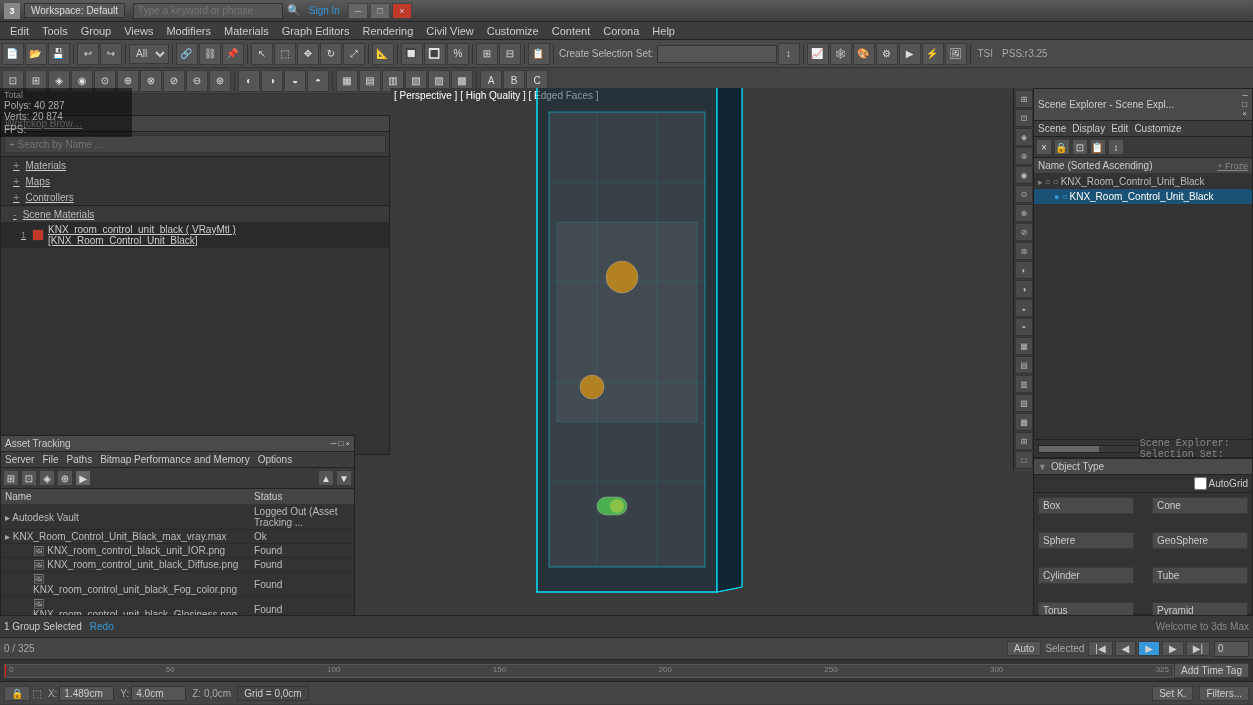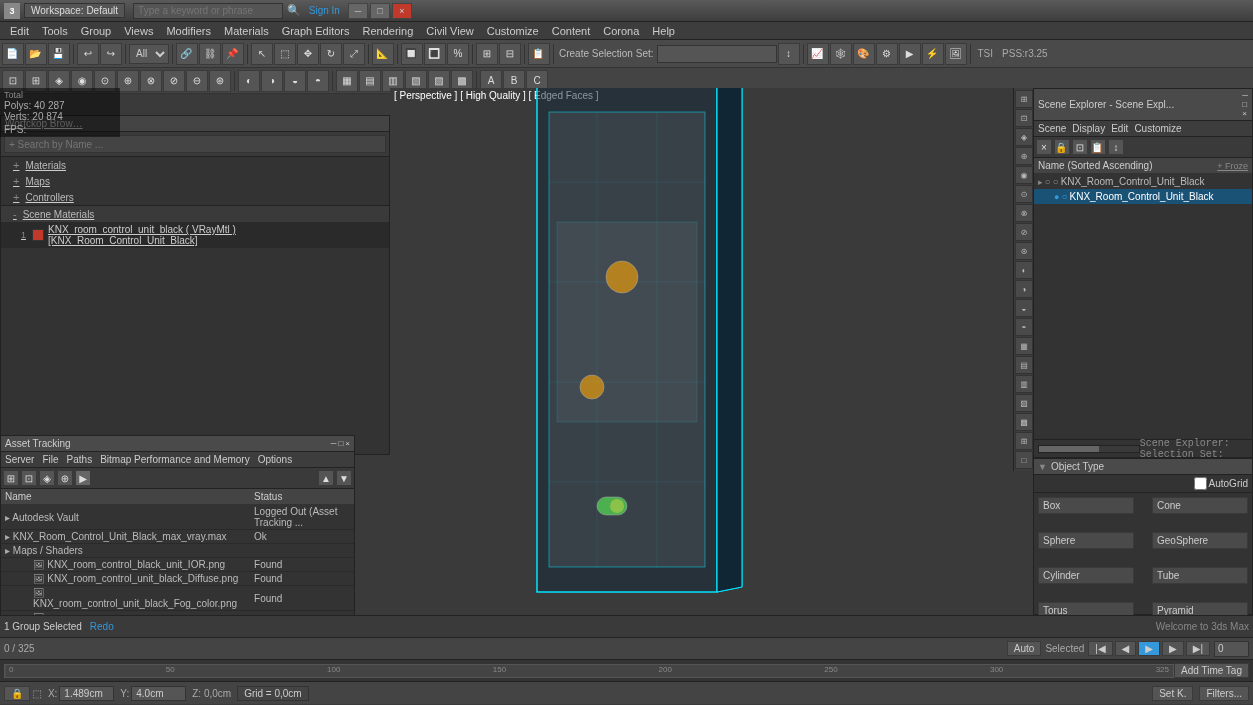--- a/index.html
+++ b/index.html
@@ -465,21 +465,21 @@
       border: 1px solid #333;
       display: flex; align-items: center; justify-content: center;
       font-size: 8px; color: #bbb; cursor: pointer;
     }
 
     
     #polycount {
       position: absolute;
       top: 88px;
       left: 0;
-      width: 120px;
+      width: 132px;
       padding: 2px 4px;
       background: rgba(0,0,0,0.5);
       font-size: 10px;
       color: #aaa;
       z-index: 10;
     }
   </style>
 </head>
 <body>
 
@@ -668,24 +668,20 @@
         </tr>
       </thead>
       <tbody>
         <tr>
           <td class="tree-indent-1"><span style="color:#aaa;">▸</span> Autodesk Vault</td>
           <td class="status-logged">Logged Out (Asset Tracking ...</td>
         </tr>
         <tr>
           <td class="tree-indent-2"><span style="color:#aaa;">▸</span> KNX_Room_Control_Unit_Black_max_vray.max</td>
           <td class="status-ok">Ok</td>
-        </tr>
-        <tr>
-          <td class="tree-indent-3"><span style="color:#aaa;">▸</span> Maps / Shaders</td>
-          <td></td>
         </tr>
         <tr>
           <td class="tree-indent-3" style="padding-left:32px;"><span style="font-size:9px;">🖼</span> KNX_room_control_black_unit_IOR.png</td>
           <td class="status-ok">Found</td>
         </tr>
         <tr>
           <td class="tree-indent-3" style="padding-left:32px;"><span style="font-size:9px;">🖼</span> KNX_room_control_unit_black_Diffuse.png</td>
           <td class="status-ok">Found</td>
         </tr>
         <tr>

